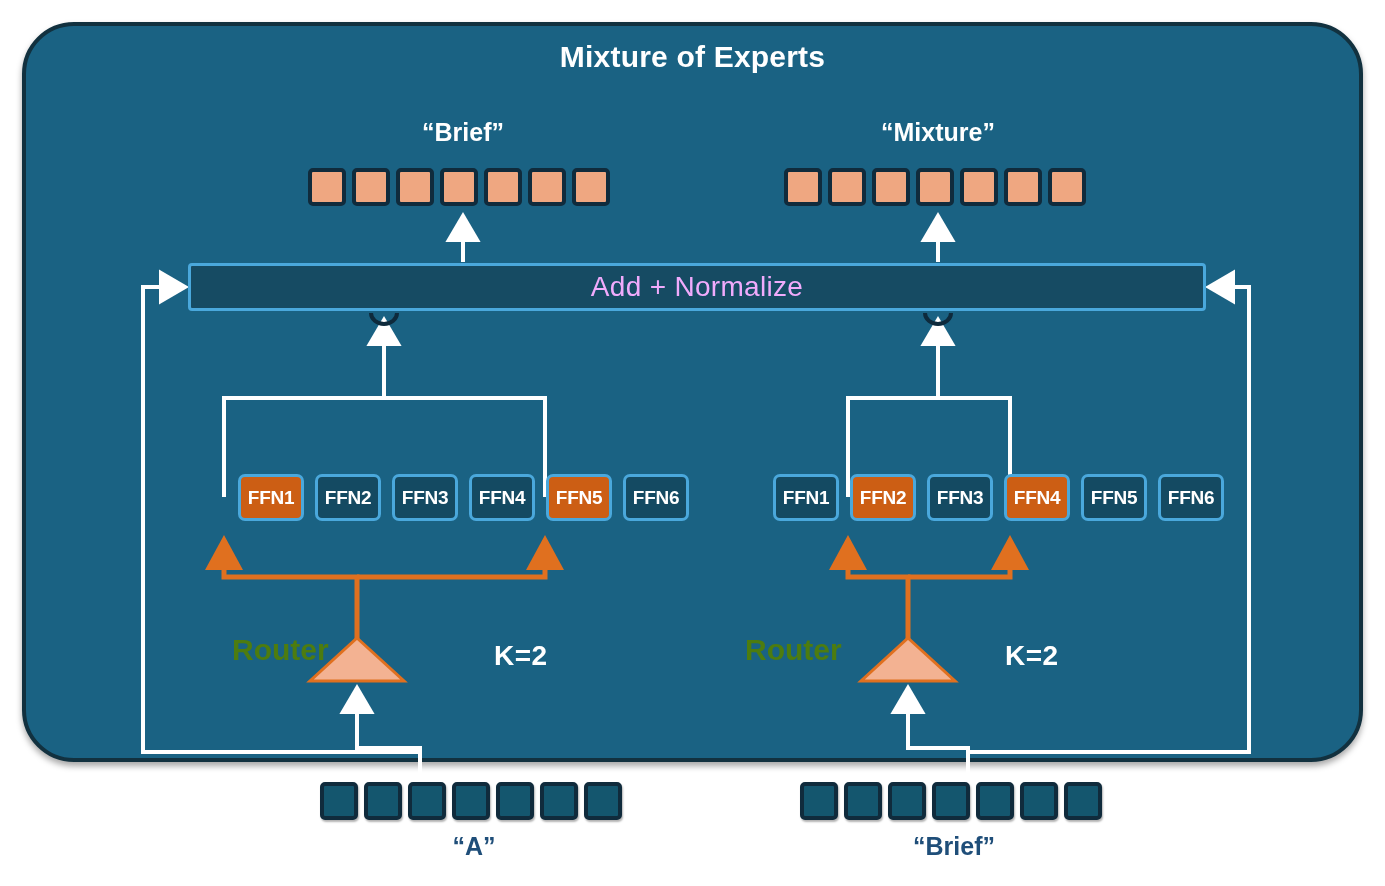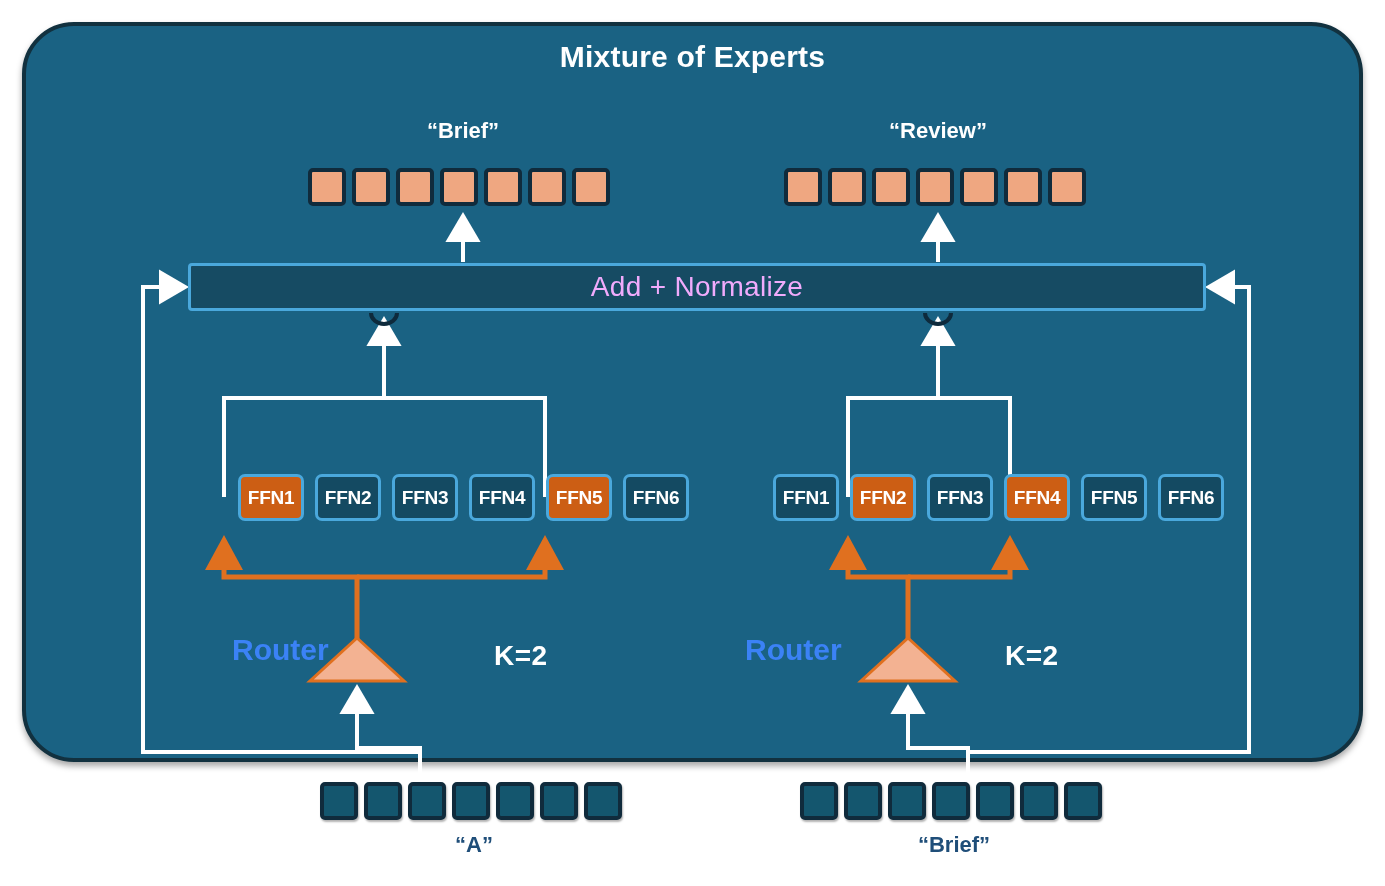--- a/index.html
+++ b/index.html
@@ -30,21 +30,21 @@
   
   .token-row{position:absolute;display:flex;gap:6px;}
   .token{
     width:38px;height:38px;border-radius:5px;box-sizing:border-box;
   }
   .token.out{background:#EFA781;border:4px solid #102B3C;}
   .token.in {background:#14566E;border:4px solid #102B3C;
              box-shadow:1px 2px 2px rgba(0,0,0,.3);}
 
   .tok-label{
-    position:absolute;text-align:center;font-size:22px;font-weight:bold;
+    position:absolute;text-align:center;font-size:25px;font-weight:bold;
     white-space:nowrap;
   }
   .tok-label.top{color:#ffffff;}
   .tok-label.bottom{color:#1F4E79;}
 
   
   .addnorm{
     position:absolute;left:188px;top:263px;width:1018px;height:48px;
     background:#164B63;border:3px solid #4AA8DC;border-radius:4px;
     box-sizing:border-box;color:#f0abfc;
@@ -59,21 +59,21 @@
     width:66px;height:47px;border-radius:7px;box-sizing:border-box;
     border:3px solid #4AA8DC;background:#144A62;
     color:#ffffff;font-size:19px;font-weight:bold;
     display:flex;align-items:center;justify-content:center;
     letter-spacing:-.3px;
   }
   .ffn.active{background:#CC5E14;}
 
   
   .router-label{
-    position:absolute;color:#3b82f6;font-size:30px;font-weight:bold;
+    position:absolute;color:#4d7c0f;font-size:30px;font-weight:bold;
     white-space:nowrap;
   }
   .k-label{
     position:absolute;color:#ffffff;font-size:28px;font-weight:bold;
     white-space:nowrap;letter-spacing:.5px;
   }
 </style>
 </head>
 <body>
 
@@ -177,21 +177,21 @@
       <div class="token in"></div>
       <div class="token in"></div>
       <div class="token in"></div>
       <div class="token in"></div>
       <div class="token in"></div>
       <div class="token in"></div>
       <div class="token in"></div>
     </div>
   <div class="tok-label bottom" style="left:320px;top:832px;width:308px;">“A”</div>
 
-  <div class="tok-label top" style="left:788px;top:118px;width:300px;">“Review”</div>
+  <div class="tok-label top" style="left:788px;top:118px;width:300px;">“Mixture”</div>
   <div class="token-row" id="out-row-right" style="left:784px;top:168px;">
       <div class="token out"></div>
       <div class="token out"></div>
       <div class="token out"></div>
       <div class="token out"></div>
       <div class="token out"></div>
       <div class="token out"></div>
       <div class="token out"></div>
     </div>
 

